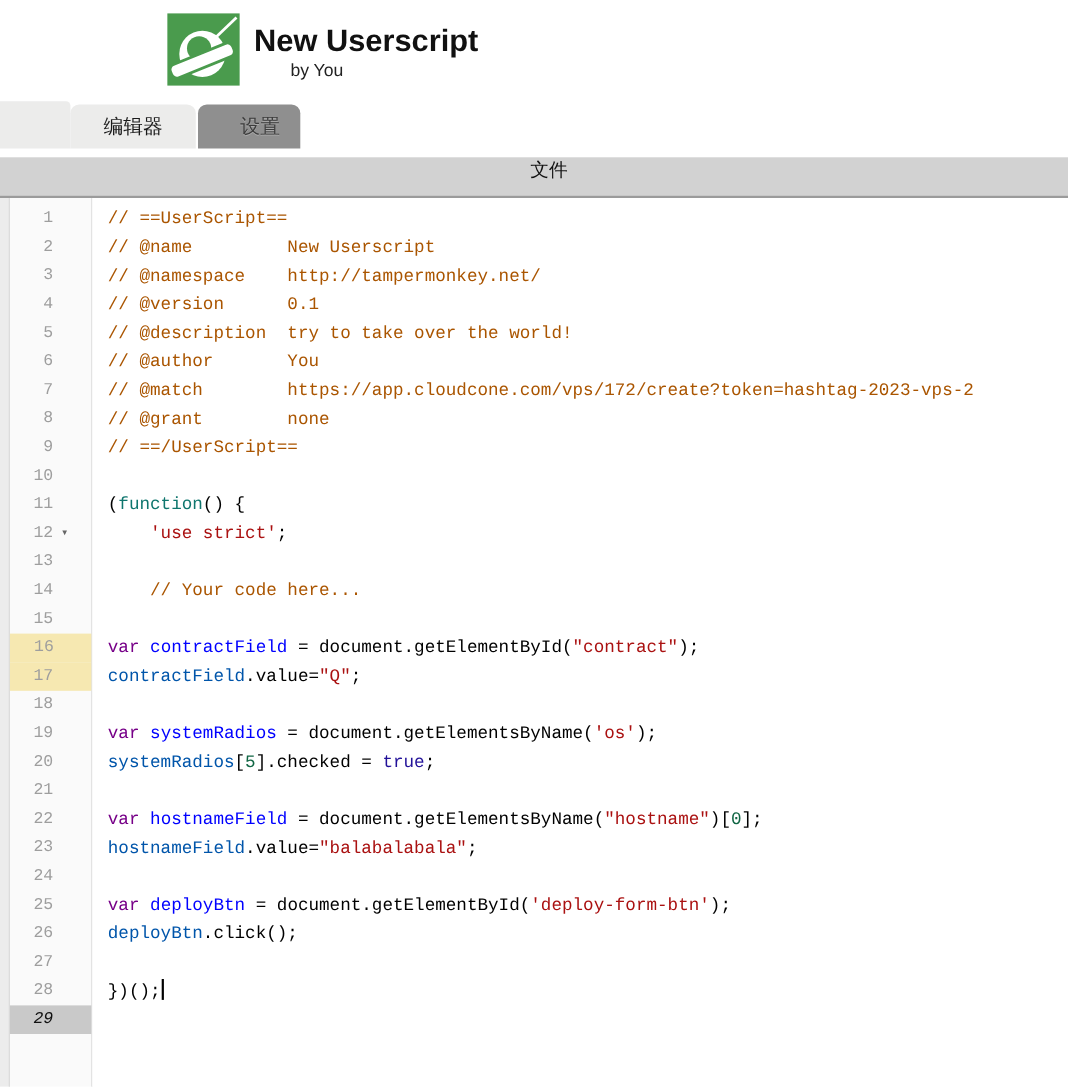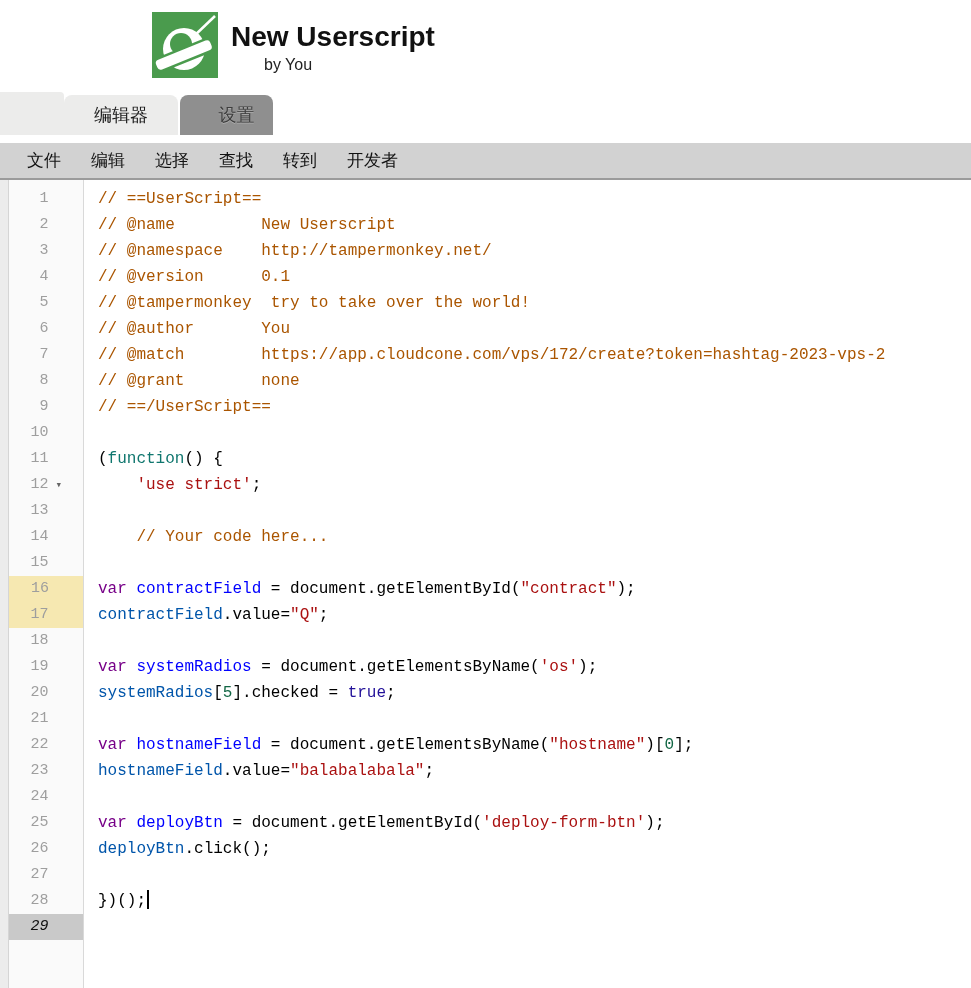--- a/index.html
+++ b/index.html
@@ -19,21 +19,21 @@
   .tab { position:absolute; bottom:0; height:40px; border-radius:8px 8px 0 0;
          display:flex; align-items:center; justify-content:center;
          font-size:18px; cursor:pointer; }
   .tab.active { left:64px; width:114px; background:#ececeb; color:#1a1a1a; }
   .tab.inactive { left:180px; width:93px; background:#8f8f8f; color:#3d3d3d;
                   text-shadow:0 1px 0 rgba(255,255,255,0.25);padding-left:20px; }
 
   
   .menubar { margin-top:8px; height:37px; background:#d2d2d2;
              border-bottom:2px solid #9b9b9b;
-             display:flex; align-items:center; padding-left:27px; gap:30px; }
+             display:flex; align-items:center; padding-left:27px; gap:30px;flex-direction:column; }
   .menu-item { font-size:17px; color:#111; cursor:default; }
 
   
   .editor { display:flex; height:808px; background:#fff; }
   .bp-gutter { width:9px; background:#ececec; border-right:1px solid #d5d5d5; }
   .gutter { width:75px; background:#fafafa; border-right:1px solid #d9d9d9;
             padding-top:6px; font-family:"Liberation Mono","DejaVu Sans Mono",monospace; }
   .gutter-row { height:26px; line-height:26px; display:flex; }
   .gutter-row .ln { display:inline-block; width:40px; text-align:right;
                     font-size:15px; color:#9e9e9e; }
@@ -198,21 +198,21 @@
       <div class="gutter-row active" style="background: rgb(201, 201, 201); font-style: italic;">
         <span class="ln">29</span>
         <span class="fold"></span>
       </div>
     </div>
   <div class="code-scroller">
       <div class="code-line"><span style="color: rgb(170, 85, 0);">// ==UserScript==</span></div>
       <div class="code-line"><span style="color: rgb(170, 85, 0);">// @name         New Userscript</span></div>
       <div class="code-line"><span style="color: rgb(170, 85, 0);">// @namespace    http://tampermonkey.net/</span></div>
       <div class="code-line"><span style="color: rgb(170, 85, 0);">// @version      0.1</span></div>
-      <div class="code-line"><span style="color: rgb(170, 85, 0);">// @tampermonkey  try to take over the world!</span></div>
+      <div class="code-line"><span style="color: rgb(170, 85, 0);">// @description  try to take over the world!</span></div>
       <div class="code-line"><span style="color: rgb(170, 85, 0);">// @author       You</span></div>
       <div class="code-line"><span style="color: rgb(170, 85, 0);">// @match        https://app.cloudcone.com/vps/172/create?token=hashtag-2023-vps-2</span></div>
       <div class="code-line"><span style="color: rgb(170, 85, 0);">// @grant        none</span></div>
       <div class="code-line"><span style="color: rgb(170, 85, 0);">// ==/UserScript==</span></div>
       <div class="code-line"></div>
       <div class="code-line"><span style="color: rgb(0, 0, 0);">(</span><span style="color: #0f766e;">function</span><span style="color: rgb(0, 0, 0);">() {</span></div>
       <div class="code-line"><span style="color: rgb(0, 0, 0);">    </span><span style="color: rgb(170, 17, 17);">'use strict'</span><span style="color: rgb(0, 0, 0);">;</span></div>
       <div class="code-line"></div>
       <div class="code-line"><span style="color: rgb(0, 0, 0);">    </span><span style="color: rgb(170, 85, 0);">// Your code here...</span></div>
       <div class="code-line"></div>

